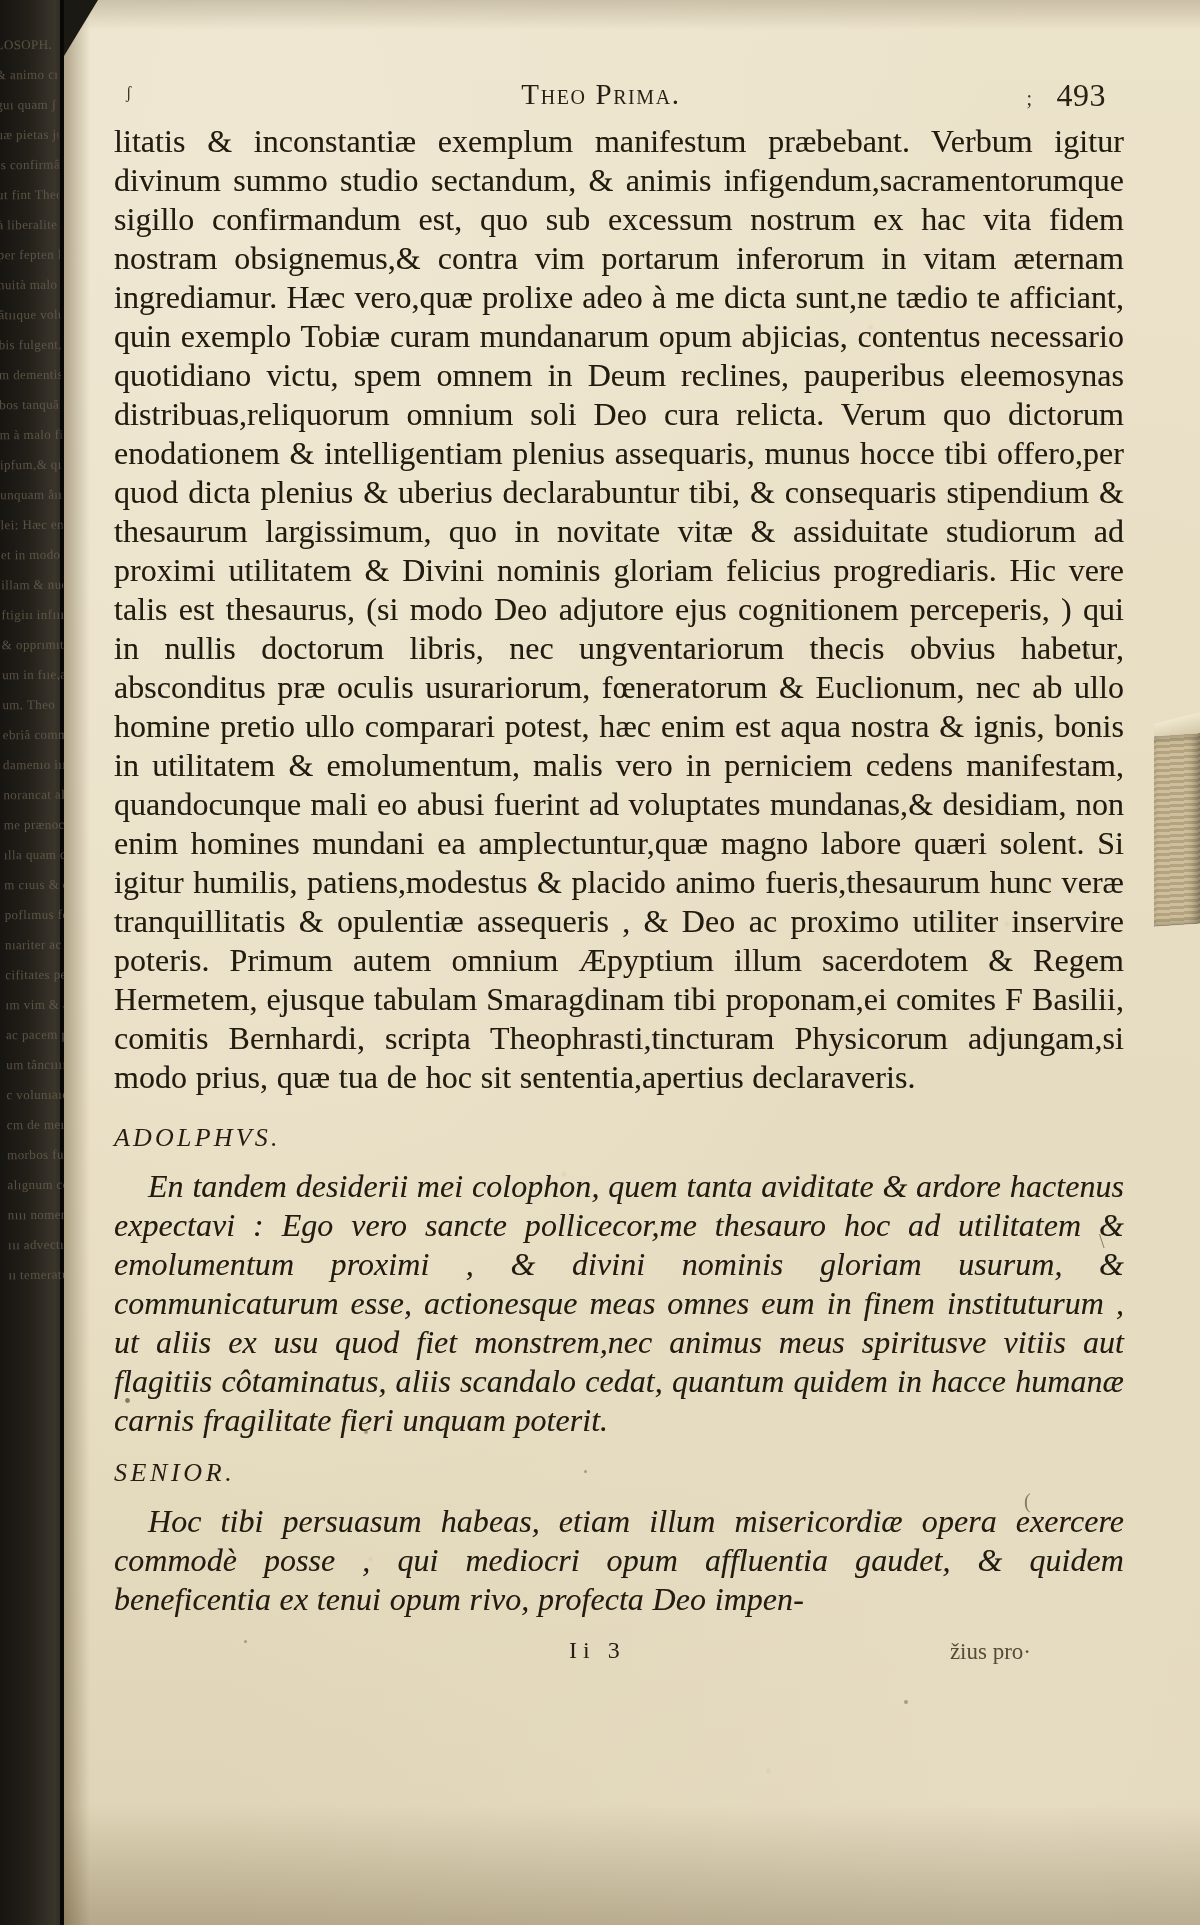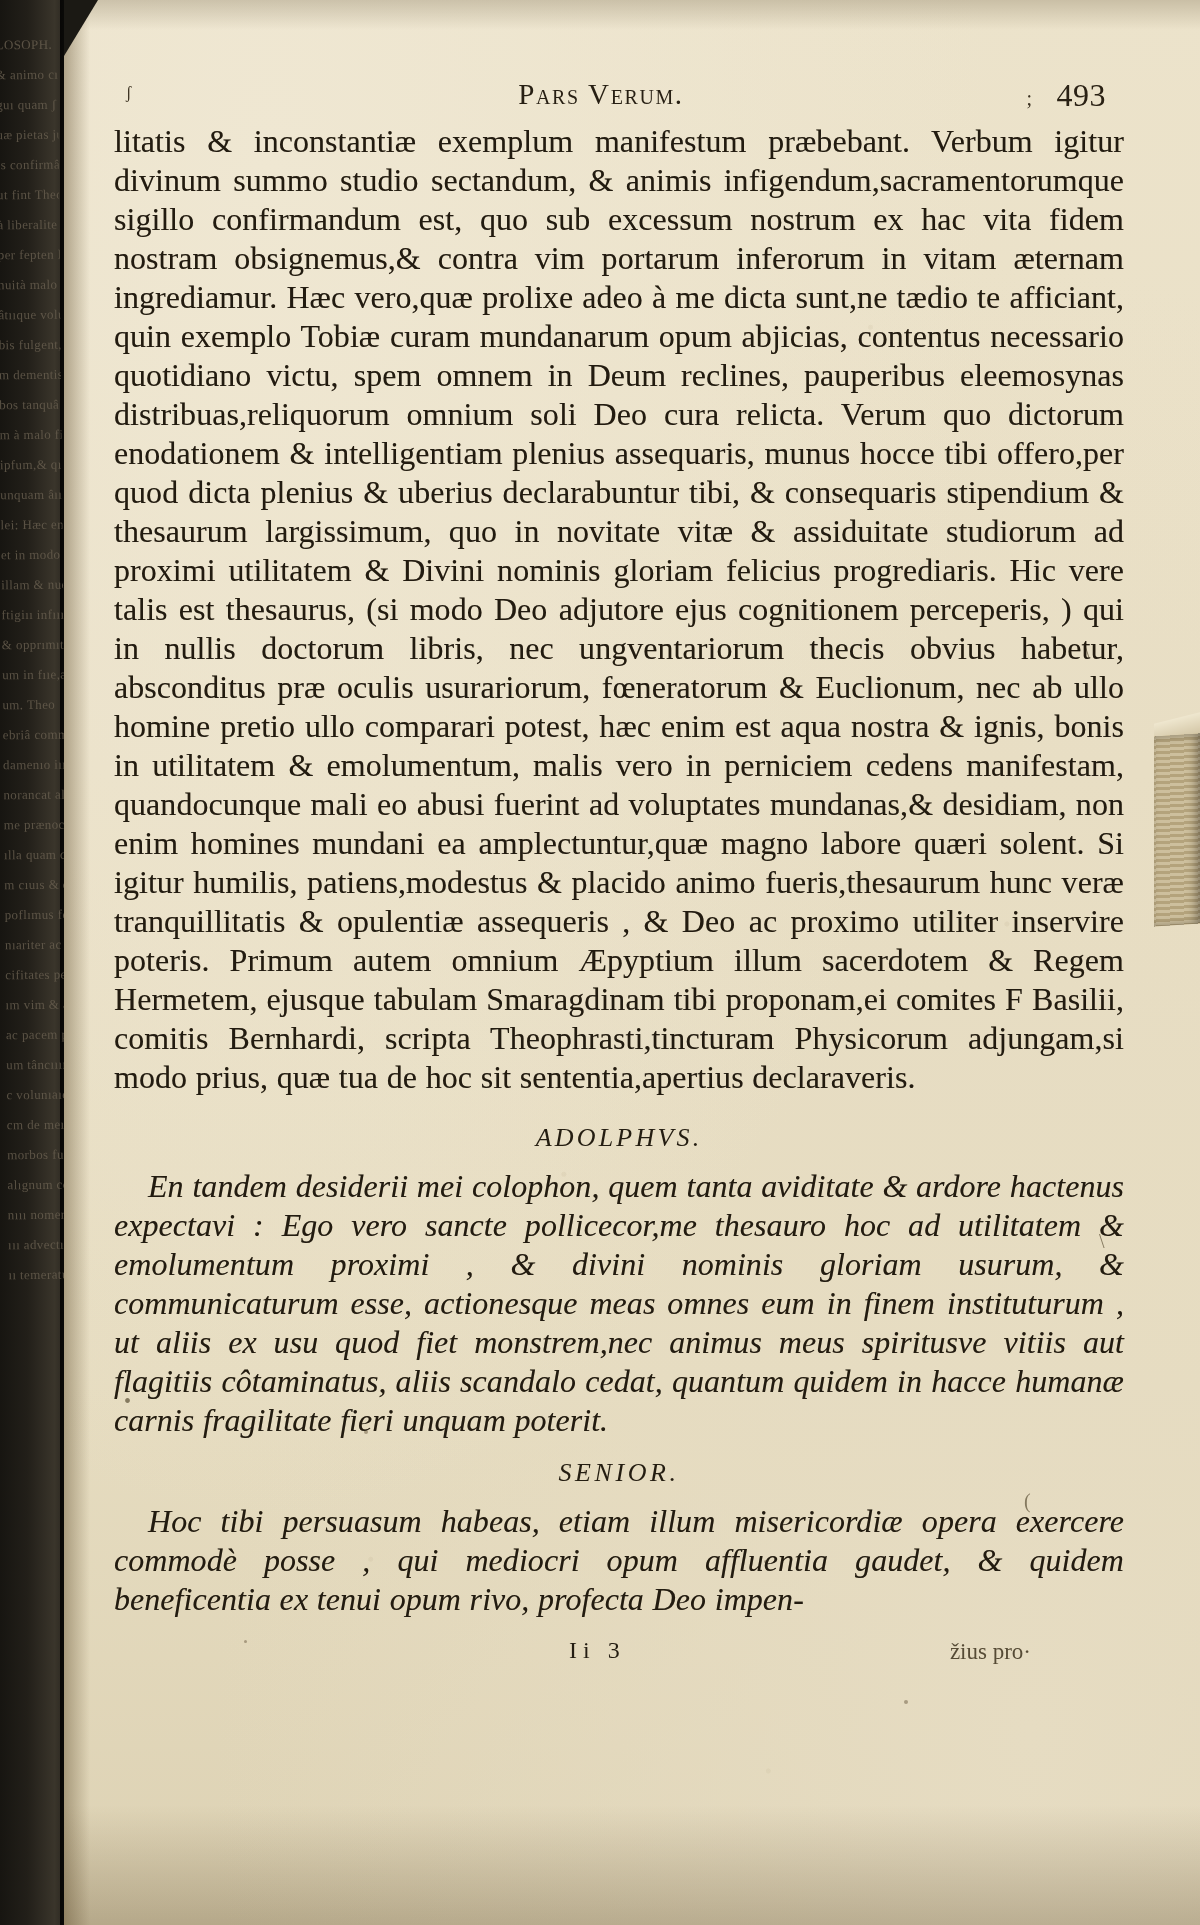--- a/index.html
+++ b/index.html
@@ -165,21 +165,21 @@
     text-align: justify;
     text-align-last: left;
     letter-spacing: .05px;
     word-spacing: .6px;
     color: #221b10;
     text-shadow: 0 0 .6px rgba(40,30,12,.35);
   }
   p.body.indent { text-indent: 34px; font-style: italic; }
 
   .heading {
-    text-align: center;
+    text-align: left;
     font-style: italic;
     font-size: 26px;
     letter-spacing: 3.2px;
     margin: 26px 0 14px;
     color: #241d11;
   }
   .heading.s2 { letter-spacing: 3.6px; margin-top: 18px; }
 
   .footline {
     position: relative;
@@ -284,21 +284,21 @@
     <div class="speck" style="left:300px; top:1430px; width:4px; height:4px;"></div>
     <div class="speck" style="left:520px; top:1470px; width:3px; height:3px;"></div>
     <div class="speck" style="left:700px; top:1560px; width:3px; height:3px;"></div>
     <div class="speck" style="left:840px; top:1700px; width:4px; height:4px;"></div>
     <div class="speck" style="left:180px; top:1640px; width:3px; height:3px;"></div>
 
     <div class="col">
 
       <div class="header">
         <span class="catch-mark">ʃ</span>
-        <span class="running-title">Pars Verum.</span>
+        <span class="running-title">Theo Prima.</span>
         <span class="folio-dot">;</span>
         <span class="folio">493</span>
       </div>
 
       <p class="body">litatis &amp; inconstantiæ exemplum manifestum præbebant. Verbum igitur divinum summo studio sectandum, &amp; animis infigendum,sacramentorumque sigillo confirmandum est, quo sub excessum nostrum ex hac vita fidem nostram obsignemus,&amp; contra vim portarum inferorum in vitam æternam ingrediamur. Hæc vero,quæ prolixe adeo à me dicta sunt,ne tædio te afficiant, quin exemplo Tobiæ curam mundanarum opum abjicias, contentus necessario quotidiano victu, spem omnem in Deum reclines, pauperibus eleemosynas distribuas,reliquorum omnium soli Deo cura relicta. Verum quo dictorum enodationem &amp; intelligentiam plenius assequaris, munus hocce tibi offero,per quod dicta plenius &amp; uberius declarabuntur tibi, &amp; consequaris stipendium &amp; thesaurum largissimum, quo in novitate vitæ &amp; assiduitate studiorum ad proximi utilitatem &amp; Divini nominis gloriam felicius progrediaris. Hic vere talis est thesaurus, (si modo Deo adjutore ejus cognitionem perceperis, ) qui in nullis doctorum libris, nec ungventariorum thecis obvius habetur, absconditus præ oculis usurariorum, fœneratorum &amp; Euclionum, nec ab ullo homine pretio ullo comparari potest, hæc enim est aqua nostra &amp; ignis, bonis in utilitatem &amp; emolumentum, malis vero in perniciem cedens manifestam, quandocunque mali eo abusi fuerint ad voluptates mundanas,&amp; desidiam, non enim homines mundani ea amplectuntur,quæ magno labore quæri solent. Si igitur humilis, patiens,modestus &amp; placido animo fueris,thesaurum hunc veræ tranquillitatis &amp; opulentiæ assequeris , &amp; Deo ac proximo utiliter inservire poteris.   Primum autem omnium Æpyptium illum sacerdotem &amp; Regem Hermetem, ejusque tabulam Smaragdinam tibi proponam,ei comites F Basilii, comitis Bernhardi, scripta Theophrasti,tincturam Physicorum adjungam,si modo prius, quæ tua de hoc sit sententia,apertius declaraveris.</p>
 
       <div class="heading">ADOLPHVS.</div>
 
       <p class="body indent">En tandem desiderii mei colophon, quem tanta aviditate &amp; ardore hactenus expectavi : Ego vero sancte pollicecor,me thesauro hoc ad utilitatem &amp; emolumentum proximi , &amp; divini nominis gloriam usurum, &amp; communicaturum esse, actionesque meas omnes eum in finem instituturum , ut aliis ex usu quod fiet monstrem,nec animus meus spiritusve vitiis aut flagitiis côtaminatus, aliis scandalo cedat, quantum quidem in hacce humanæ carnis fragilitate fieri unquam poterit.</p>
 

